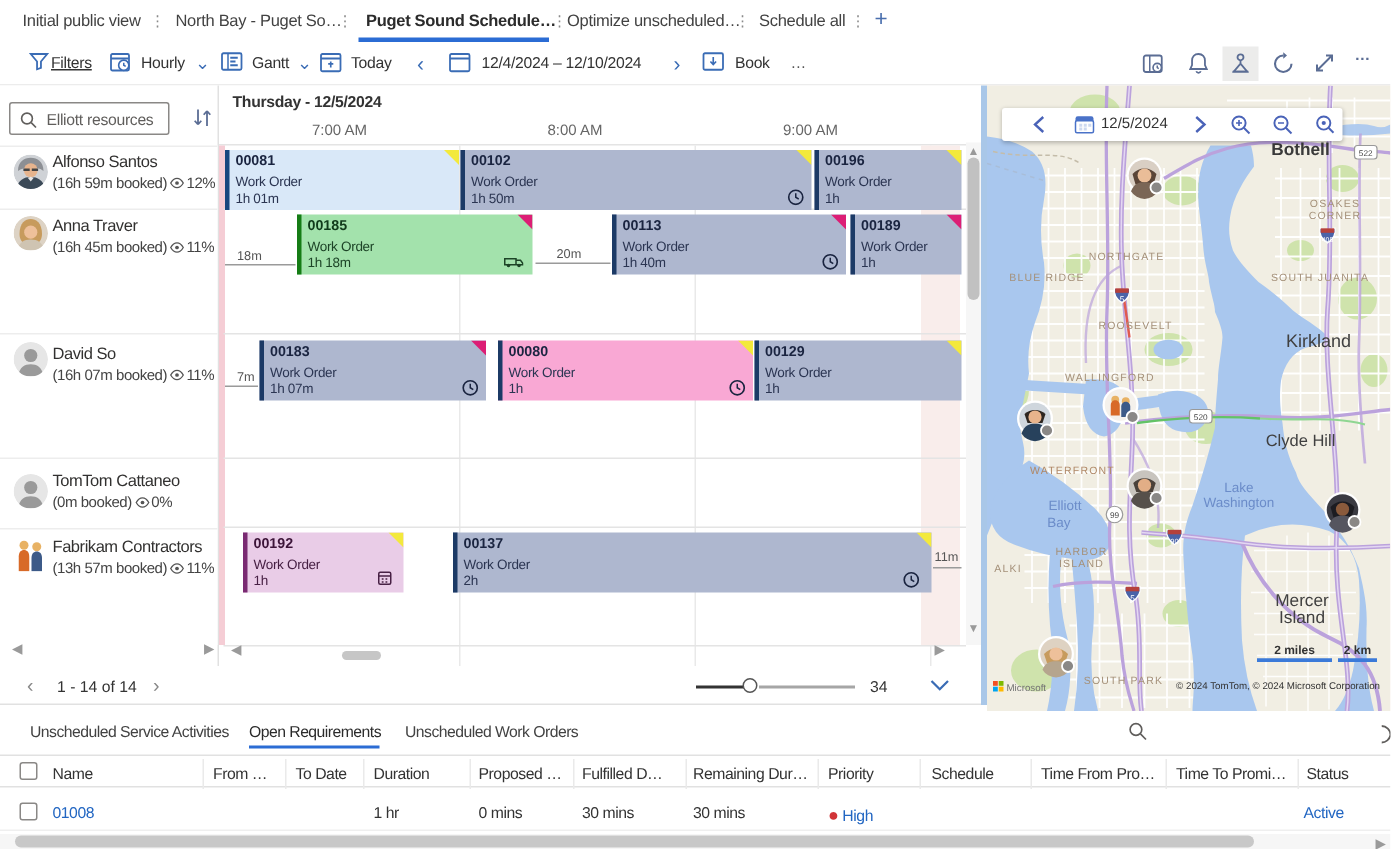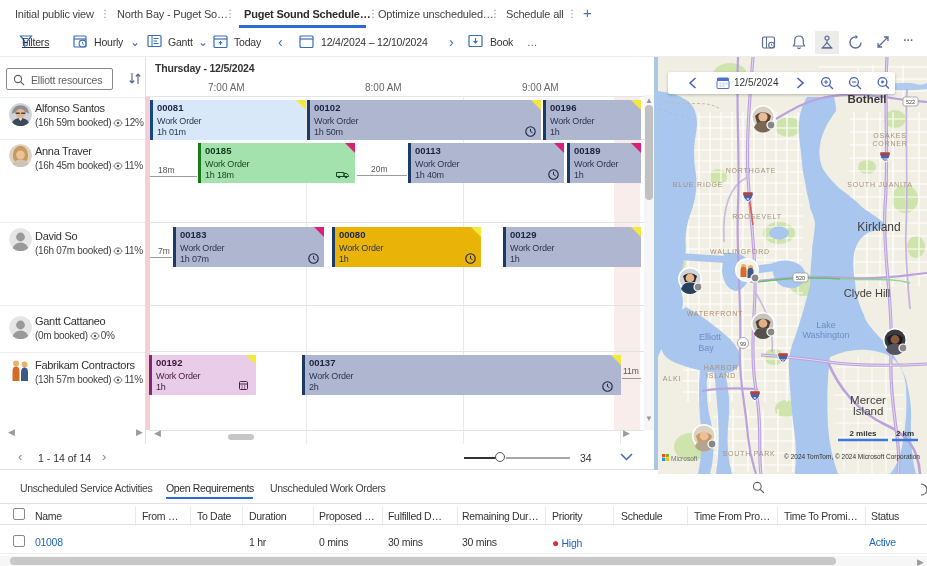--- a/index.html
+++ b/index.html
@@ -83,21 +83,21 @@
   <span class="tab" style="left:506px;">Schedule all</span>
   <span class="tdots" style="left:567px;">⋮</span>
   <span class="tab" style="left:583px; font-size:15px; color:#4a6fae; top:4px;">+</span>
   <div id="tabline"></div>
 </div>
 
 <div id="toolbar">
   <svg class="tbic" style="left:19px;" width="14" height="14" viewBox="0 0 14 14">
         <path d="M1.5 2h11l-4.2 5v4.2l-2.6 1V7z" fill="none" stroke="#3a6cb5" stroke-width="1.2"></path>
       </svg>
-  <span class="tbtxt" style="left:22px;text-decoration:underline;">Filters</span>
+  <span class="tbtxt" style="left:34px;text-decoration:underline;">Filters</span>
   <svg class="tbic" style="left:73px;" width="15" height="15" viewBox="0 0 15 15">
         <rect x="1" y="2" width="12" height="11" rx="1" fill="none" stroke="#3a6cb5" stroke-width="1.2"></rect>
         <path d="M1 5h12" stroke="#3a6cb5" stroke-width="1.2"></path>
         <circle cx="9.5" cy="9.5" r="3.4" fill="#fff" stroke="#3a6cb5" stroke-width="1.1"></circle>
         <path d="M9.5 7.8v1.7l1.3.8" fill="none" stroke="#3a6cb5" stroke-width="1"></path>
       </svg>
   <span class="tbtxt" style="left:94px;">Hourly</span>
   <span class="chev" style="left:130px;">⌄</span>
   <svg class="tbic" style="left:147px;" width="15" height="14" viewBox="0 0 15 14">
         <rect x="1" y="1.5" width="13" height="11" rx="1" fill="none" stroke="#3a6cb5" stroke-width="1.2"></rect>
@@ -206,21 +206,21 @@
   <div class="rsub" style="top:188px;">(16h 07m booked)<svg style="margin:0 1px -1px 2px;" width="10" height="8" viewBox="0 0 11 9">
           <path d="M.8 4.5 C2.2 2 3.8 1 5.5 1 C7.2 1 8.8 2 10.2 4.5 C8.8 7 7.2 8 5.5 8 C3.8 8 2.2 7 .8 4.5z" fill="none" stroke="#555" stroke-width="1"></path>
           <circle cx="5.5" cy="4.5" r="1.4" fill="#555"></circle>
         </svg>11%</div>
 
   <div class="avatar" style="top:259px;"><svg width="23" height="23">
           <circle cx="11.5" cy="11.5" r="11.5" fill="#e6e6e6"></circle>
           <circle cx="11.5" cy="9" r="4.4" fill="#9a9a9a"></circle>
           <path d="M3 23 C4 16.5 7.5 14.8 11.5 14.8 C15.5 14.8 19 16.5 20 23z" fill="#9a9a9a"></path>
         </svg></div>
-  <span class="rname" style="top:258px;">Gantt Cattaneo</span>
+  <span class="rname" style="top:258px;">TomTom Cattaneo</span>
   <div class="rsub" style="top:273px;">(0m booked)<svg style="margin:0 1px -1px 2px;" width="10" height="8" viewBox="0 0 11 9">
           <path d="M.8 4.5 C2.2 2 3.8 1 5.5 1 C7.2 1 8.8 2 10.2 4.5 C8.8 7 7.2 8 5.5 8 C3.8 8 2.2 7 .8 4.5z" fill="none" stroke="#555" stroke-width="1"></path>
           <circle cx="5.5" cy="4.5" r="1.4" fill="#555"></circle>
         </svg>0%</div>
 
   <div class="avatar" style="top:301px; border-radius:0;"><svg width="23" height="23">
           <circle cx="7" cy="5.5" r="3" fill="#e8b264"></circle>
           <path d="M3.5 23 V13 C3.5 10 5 8.6 7 8.6 C9 8.6 10.5 10 10.5 13 V23z" fill="#d86a28"></path>
           <circle cx="15.5" cy="6.5" r="3" fill="#e8b264"></circle>
           <path d="M12 23 V14 C12 11 13.5 9.6 15.5 9.6 C17.5 9.6 19 11 19 14 V23z" fill="#3c5a88"></path>
@@ -313,38 +313,38 @@
   <div class="blk" style="left:27px; top:170px; width:151px; background:#aeb7cf;">
     <span class="num">00183</span>
         <span class="wo">Work Order</span>
         <span class="dur">1h 07m</span>
     <div class="tri trip"></div>
     <svg class="cicon" style="right:5px; bottom:3px;" width="11" height="11" viewBox="0 0 11 11">
           <circle cx="5.5" cy="5.5" r="4.7" fill="none" stroke="#1a2440" stroke-width="1.1"></circle>
           <path d="M5.5 2.8v2.7l2 1.3" fill="none" stroke="#1a2440" stroke-width="1"></path>
         </svg>
   </div>
-  <div class="blk" style="left:186px; top:170px; width:149px; background:#eab308;">
+  <div class="blk" style="left:186px; top:170px; width:170px; background:#f9a8d4;">
     <span class="num">00080</span>
         <span class="wo">Work Order</span>
         <span class="dur">1h</span>
     <div class="tri triy"></div>
     <svg class="cicon" style="right:5px; bottom:3px;" width="11" height="11" viewBox="0 0 11 11">
           <circle cx="5.5" cy="5.5" r="4.7" fill="none" stroke="#1a2440" stroke-width="1.1"></circle>
           <path d="M5.5 2.8v2.7l2 1.3" fill="none" stroke="#1a2440" stroke-width="1"></path>
         </svg>
   </div>
   <div class="blk" style="left:357px; top:170px; width:138px; background:#aeb7cf;">
     <span class="num">00129</span>
         <span class="wo">Work Order</span>
         <span class="dur">1h</span>
     <div class="tri triy"></div>
   </div>
 
-  <div class="blk" style="left:3px; top:298px; width:107px; background:#e9cce7; border-color:#7a2a72;">
+  <div class="blk" style="left:16px; top:298px; width:107px; background:#e9cce7; border-color:#7a2a72;">
     <span class="num" style="color:#3c1438;">00192</span>
         <span class="wo" style="color:#472044;">Work Order</span>
         <span class="dur" style="color:#472044;">1h</span>
     <div class="tri triy"></div>
     <svg class="cicon" style="right:6px; bottom:4px;" width="11" height="11" viewBox="0 0 11 11">
           <rect x="0.5" y="1.5" width="8" height="8" rx="1" fill="none" stroke="#472044" stroke-width="1"></rect>
           <path d="M0.5 4h8" stroke="#472044" stroke-width="1"></path>
           <path d="M2.5 6h1.2M5 6h1.2M2.5 8h1.2M5 8h1.2" stroke="#472044" stroke-width="0.9"></path>
         </svg>
   </div>

